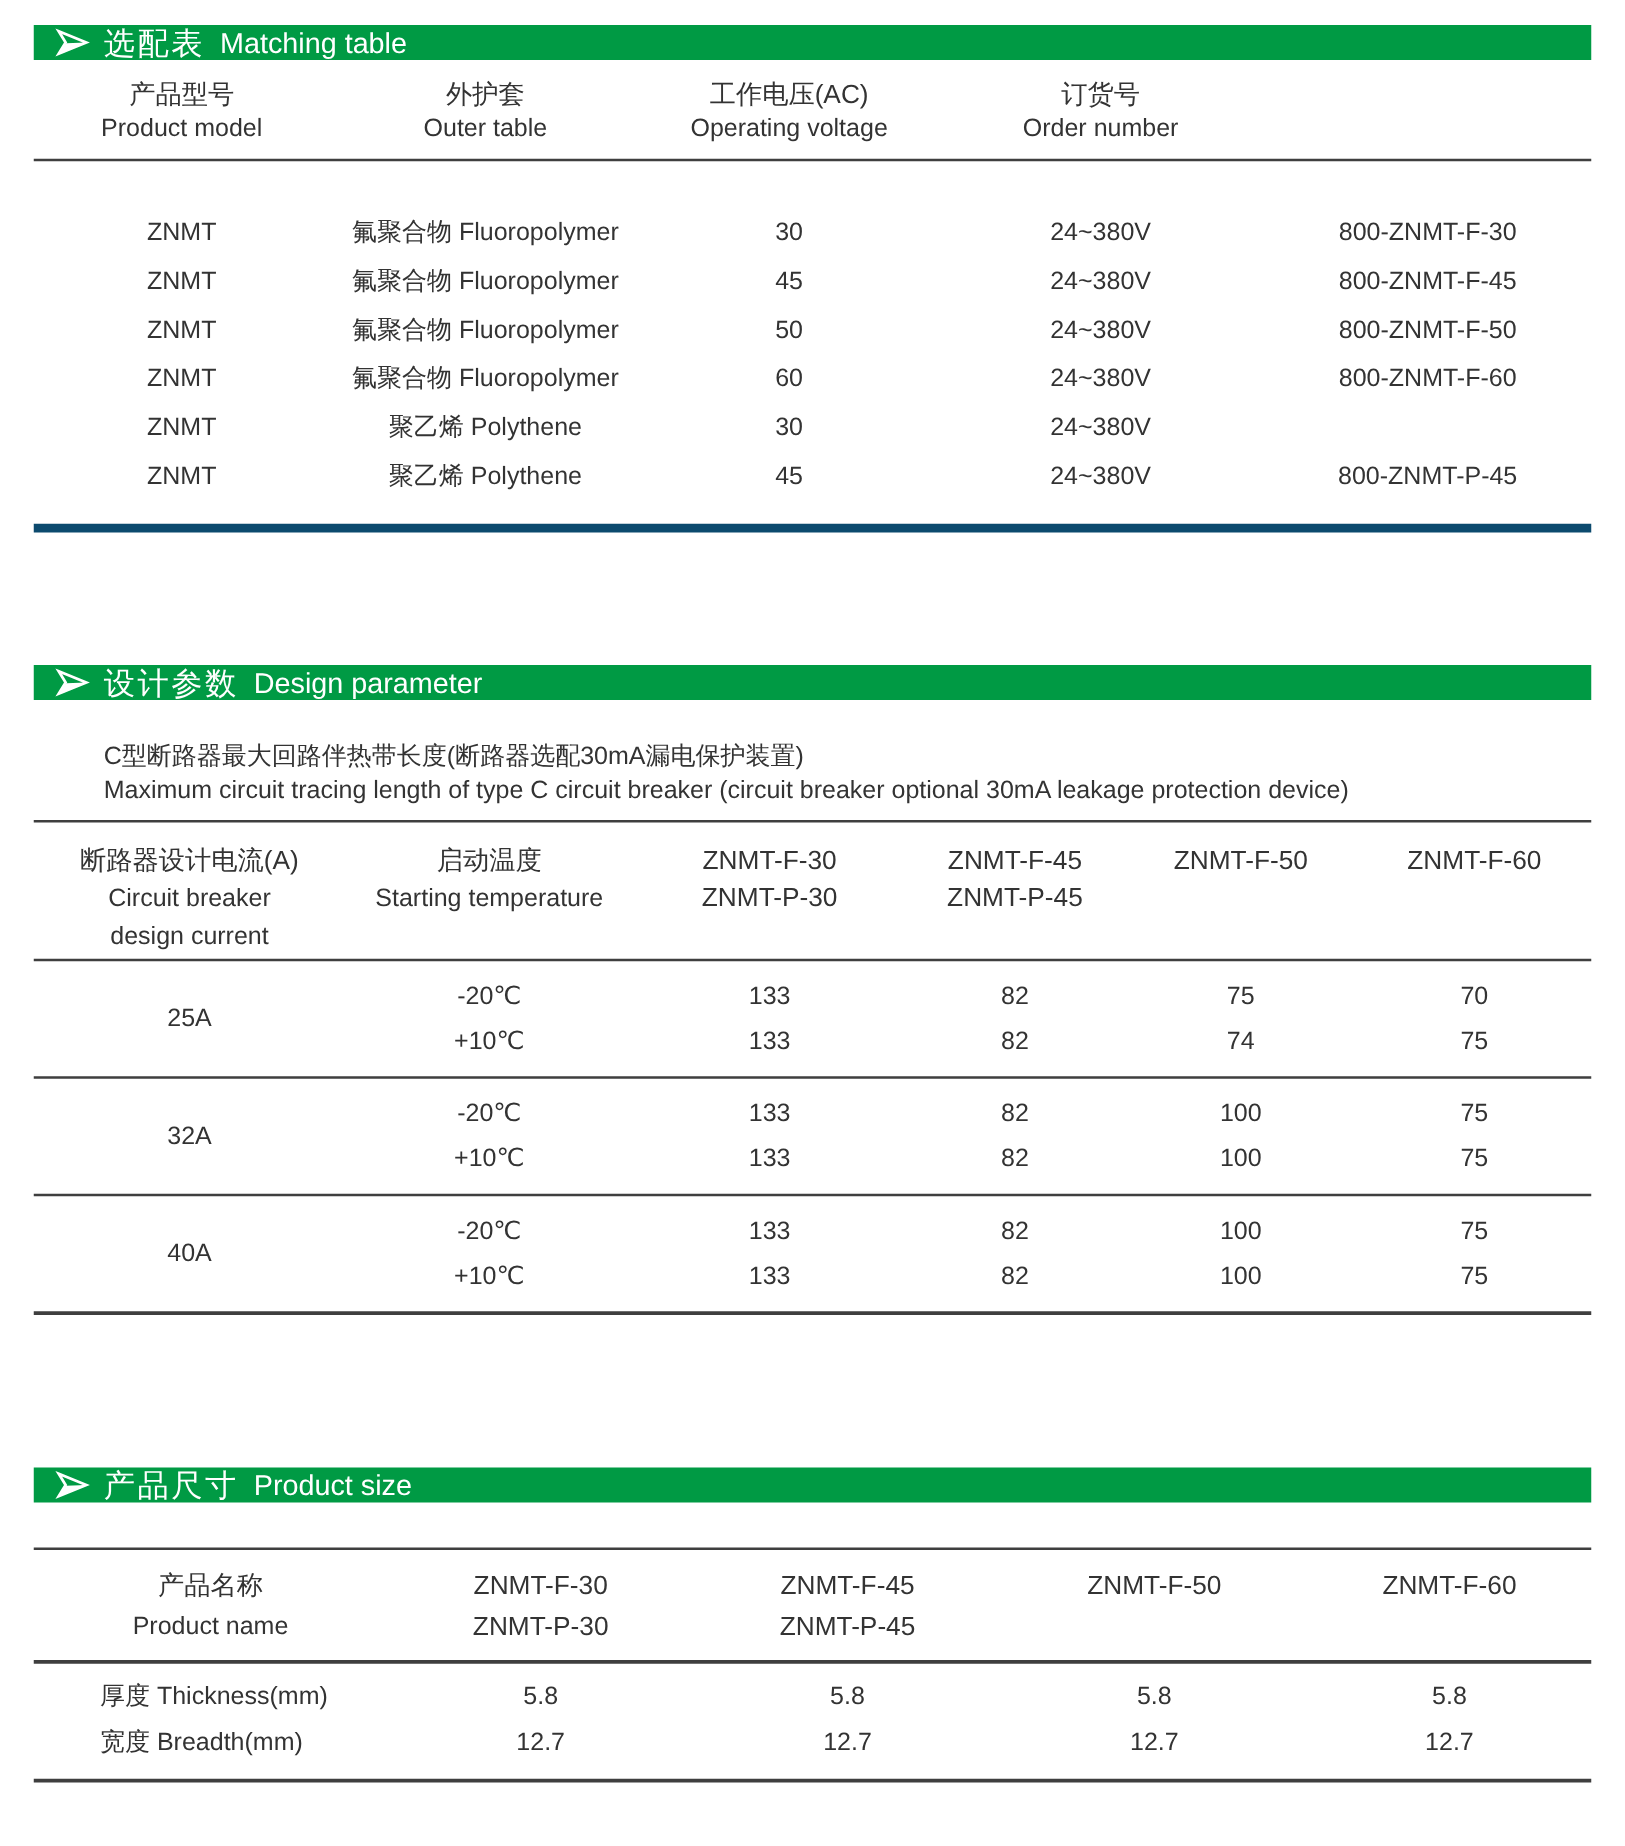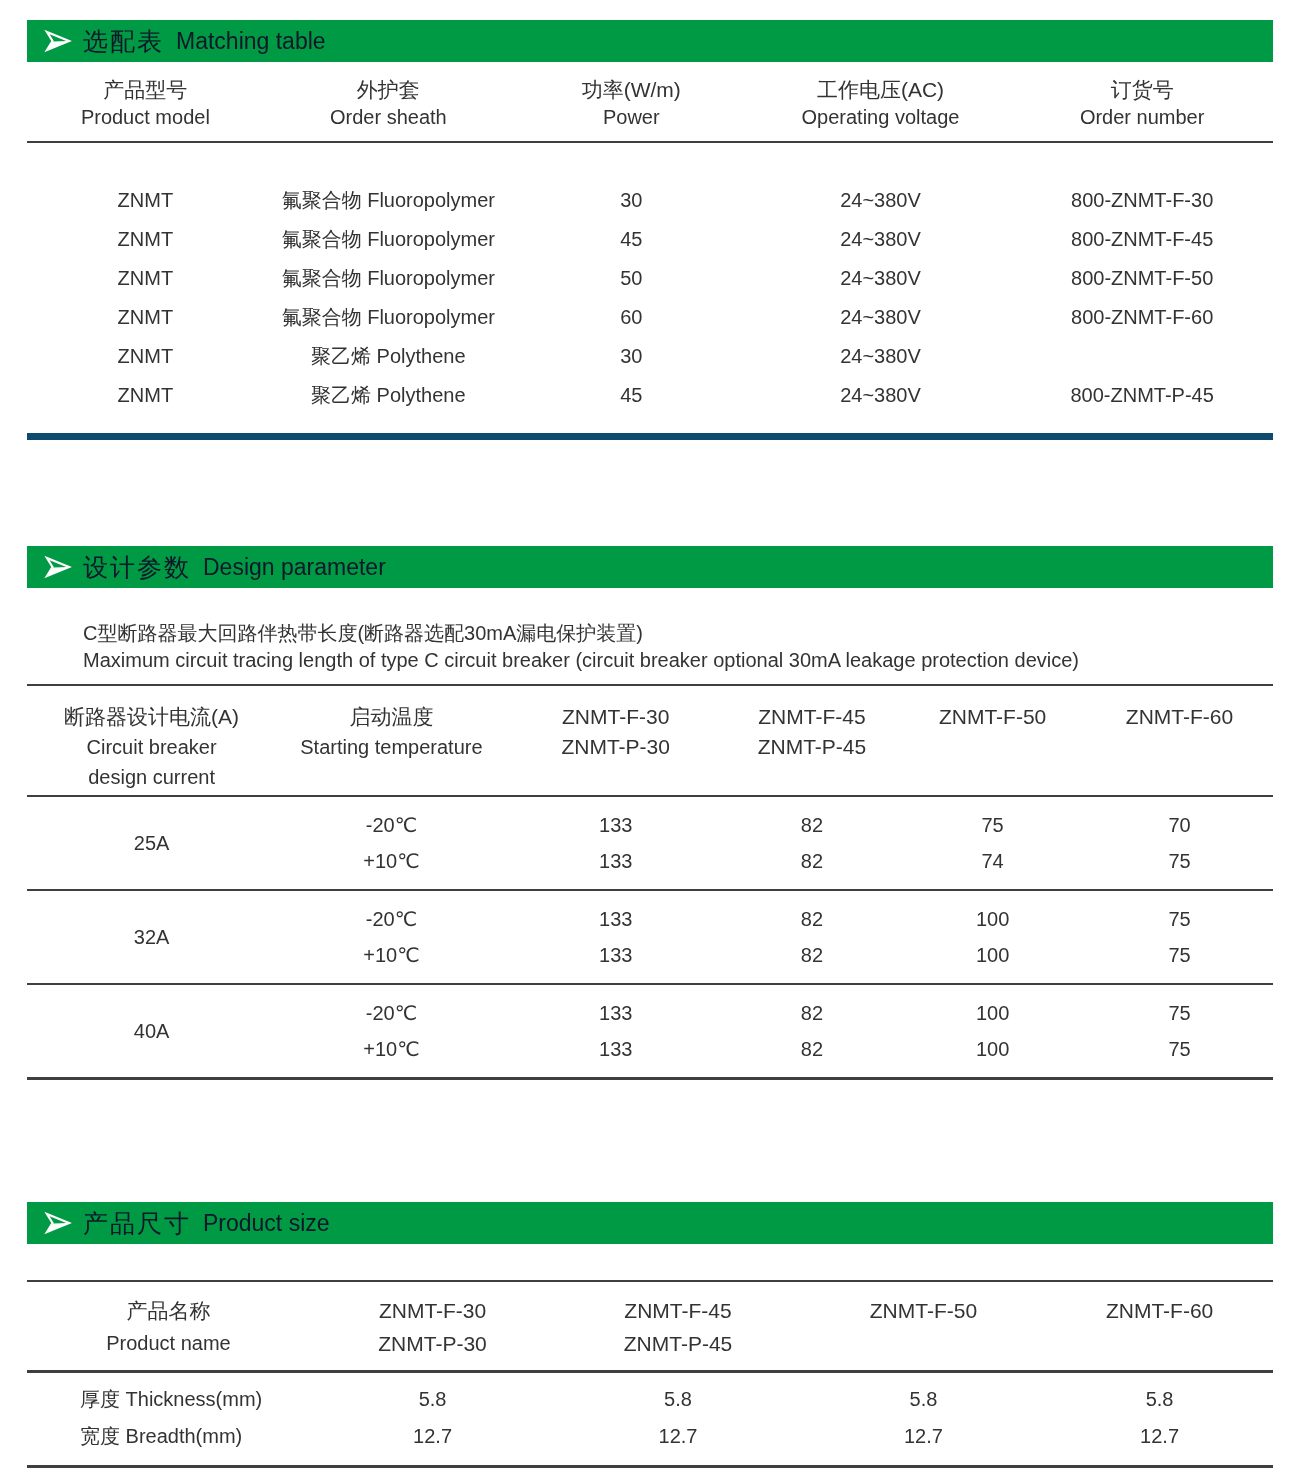--- a/index.html
+++ b/index.html
@@ -5,21 +5,21 @@
   * { margin:0; padding:0; box-sizing:border-box; }
   html,body { background:#ffffff; }
   .page {
     width:1300px; height:1477px; background:#fff; position:relative;
     font-family:"Liberation Sans","DejaVu Sans",sans-serif; color:#333;
   }
   .content { width:1246px; margin-left:27px; }
 
   
   .bar {
-    height:42px; background:#009a44; color:#0f172a;
+    height:28px; background:#009a44; color:#ffffff;
     display:flex; align-items:center; padding-left:16px;
   }
   .bar .arrow { display:flex; margin-right:10px; }
   .bar-zh { font-size:25px; letter-spacing:2px; margin-right:12px; }
   .bar-en { font-size:23px; }
 
   
   .mt-head {
     display:grid; grid-template-columns:19% 20% 19% 21% 21%;
     text-align:center; padding:14px 0 10px;
@@ -93,25 +93,21 @@
       <span class="bar-en">Matching table</span>
     </div>
 
     <div class="mt-head">
       <div>
         <div class="h-zh">产品型号</div>
         <div class="h-en">Product model</div>
       </div>
       <div>
         <div class="h-zh">外护套</div>
-        <div class="h-en">Order sheath</div>
-      </div>
-      <div>
-        <div class="h-zh">功率(W/m)</div>
-        <div class="h-en">Power</div>
+        <div class="h-en">Outer table</div>
       </div>
       <div>
         <div class="h-zh">工作电压(AC)</div>
         <div class="h-en">Operating voltage</div>
       </div>
       <div>
         <div class="h-zh">订货号</div>
         <div class="h-en">Order number</div>
       </div>
     </div>

